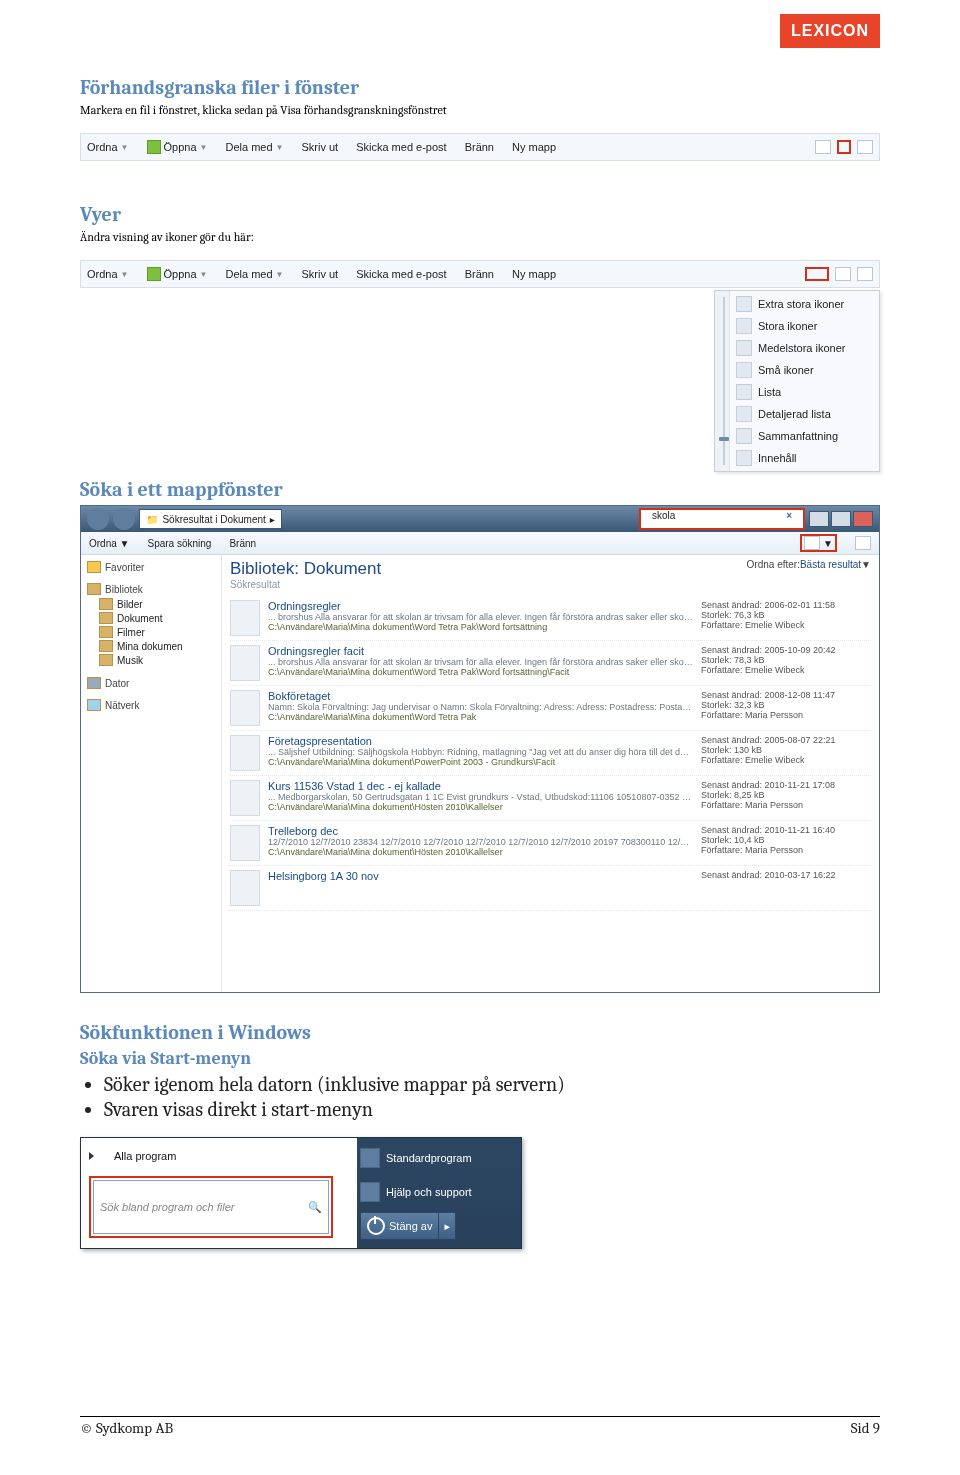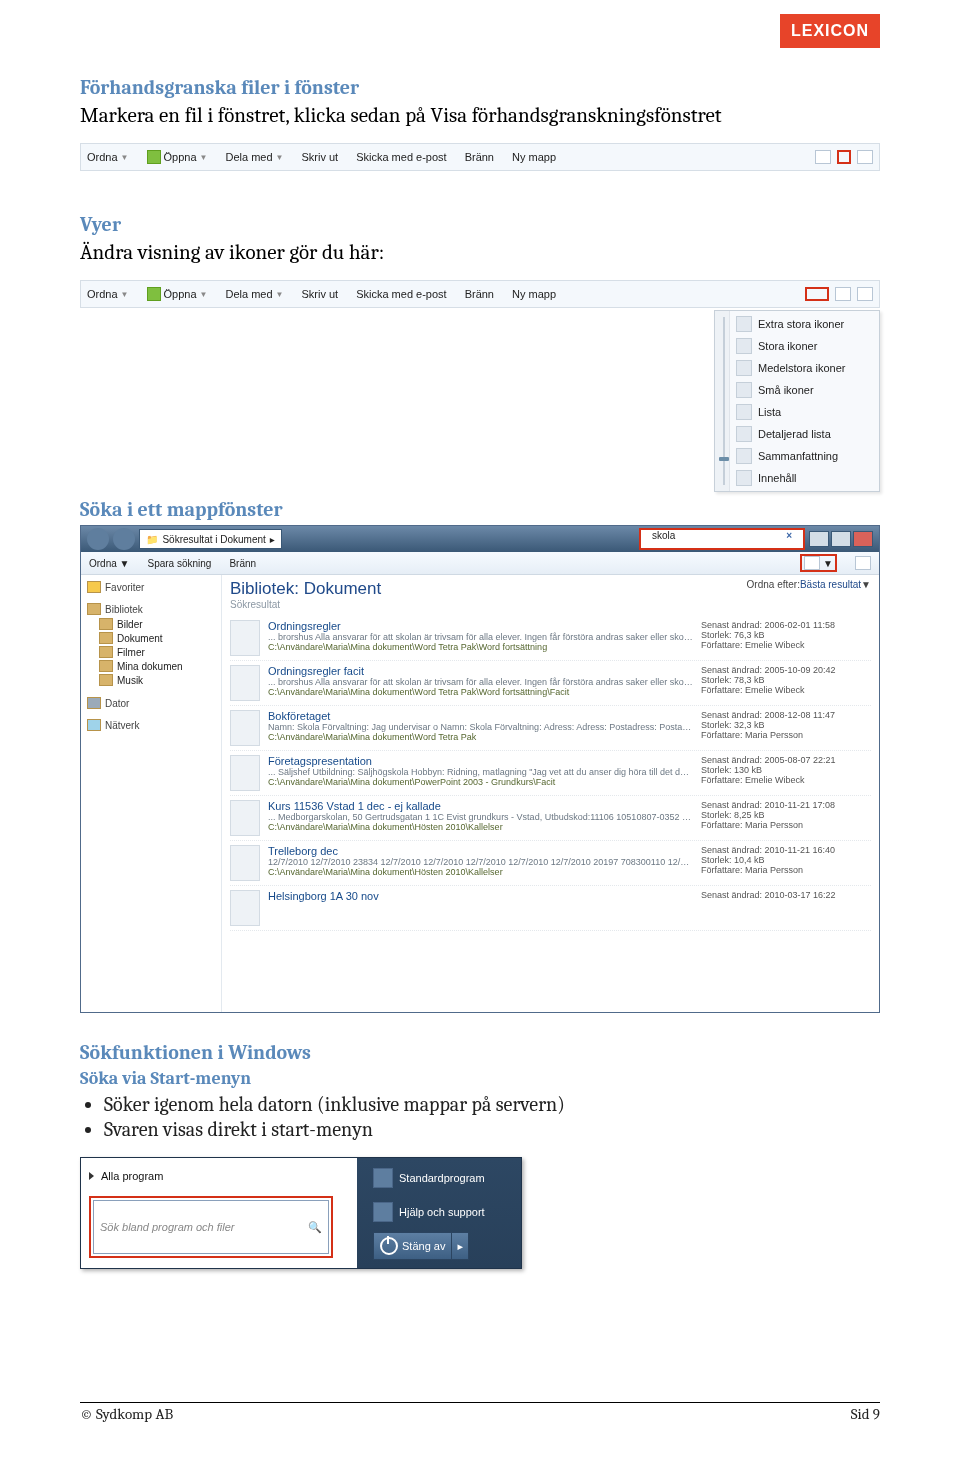--- a/index.html
+++ b/index.html
@@ -38,21 +38,21 @@
     color: #5a89ba;
     margin: 0 0 4px 0;
   }
   h3.sub-title {
     font-size: 18px;
     font-weight: bold;
     color: #5a89ba;
     margin: 0 0 4px 0;
   }
   p.body-text {
-    font-size: 21px;
+    font-size: 12px;
     color: #000;
     margin: 0;
   }
   
   .toolbar {
     margin-top: 16px;
     border: 1px solid #d6dee6;
     background: #f4f8fc;
     height: 26px;
     display: flex;
@@ -234,21 +234,21 @@
     border: 1px solid #1f334a;
     box-shadow: 2px 2px 4px rgba(0,0,0,0.3);
   }
   .startmenu .sm-left {
     width: 260px;
     background: #fff;
     padding: 8px 8px 10px 8px;
     display:flex;flex-direction:column;gap:10px;
   }
   .sm-left .all-programs {
-    display:flex;align-items:center;gap:7px;
+    display:flex;align-items:center;gap:20px;
     color:#111;
     padding: 4px 0;
   }
   .sm-left .arrow-r {
     display:inline-block; width:0;height:0;
     border-top:4px solid transparent;
     border-bottom:4px solid transparent;
     border-left:5px solid #333;
   }
   .sm-left .search-box {
@@ -266,21 +266,21 @@
     color:#888;
     font-style: italic;
     justify-content:space-between;
   }
   .sm-left .search-box .mag { color:#4a6893; font-style:normal; }
   .startmenu .sm-right {
     flex:1;
     background: linear-gradient(#2d4763,#28405a);
     color:#fff;
     display:flex;flex-direction:column;
-    padding: 6px 8px 8px 16px;
+    padding: 6px 8px 8px 3px;
     gap:6px;
   }
   .sm-right .item { display:flex;align-items:center;gap:6px; padding:4px 0; }
   .sm-right .ico { display:inline-block;width:18px;height:18px;background:#5e7ea0;border:1px solid #4a6688; }
   .sm-right .shutdown {
     margin-top: auto;
     display:flex;
   }
   .sm-right .shutdown .btn {
     background: linear-gradient(#5d7fa3,#3d5f83);
@@ -293,21 +293,21 @@
   .sm-right .shutdown .power-ico {
     display:inline-block;width:14px;height:14px;border:2px solid #fff;border-radius:50%;
     position:relative;
   }
   .sm-right .shutdown .power-ico:after {
     content:"";position:absolute;top:-3px;left:5px;width:2px;height:8px;background:#fff;
   }
   
   .footer {
     position: absolute;
-    left: 80px; right: 80px; bottom: 52px;
+    left: 80px; right: 80px; bottom: 38px;
     border-top: 1px solid #000;
     padding-top: 2px;
     display: flex; justify-content: space-between;
     font-size: 15px;
   }
   ul.bullets { margin: 4px 0 0 24px; padding: 0; }
   ul.bullets li { font-size: 20px; margin-bottom: 2px; }
 </style>
 </head>
 <body>

